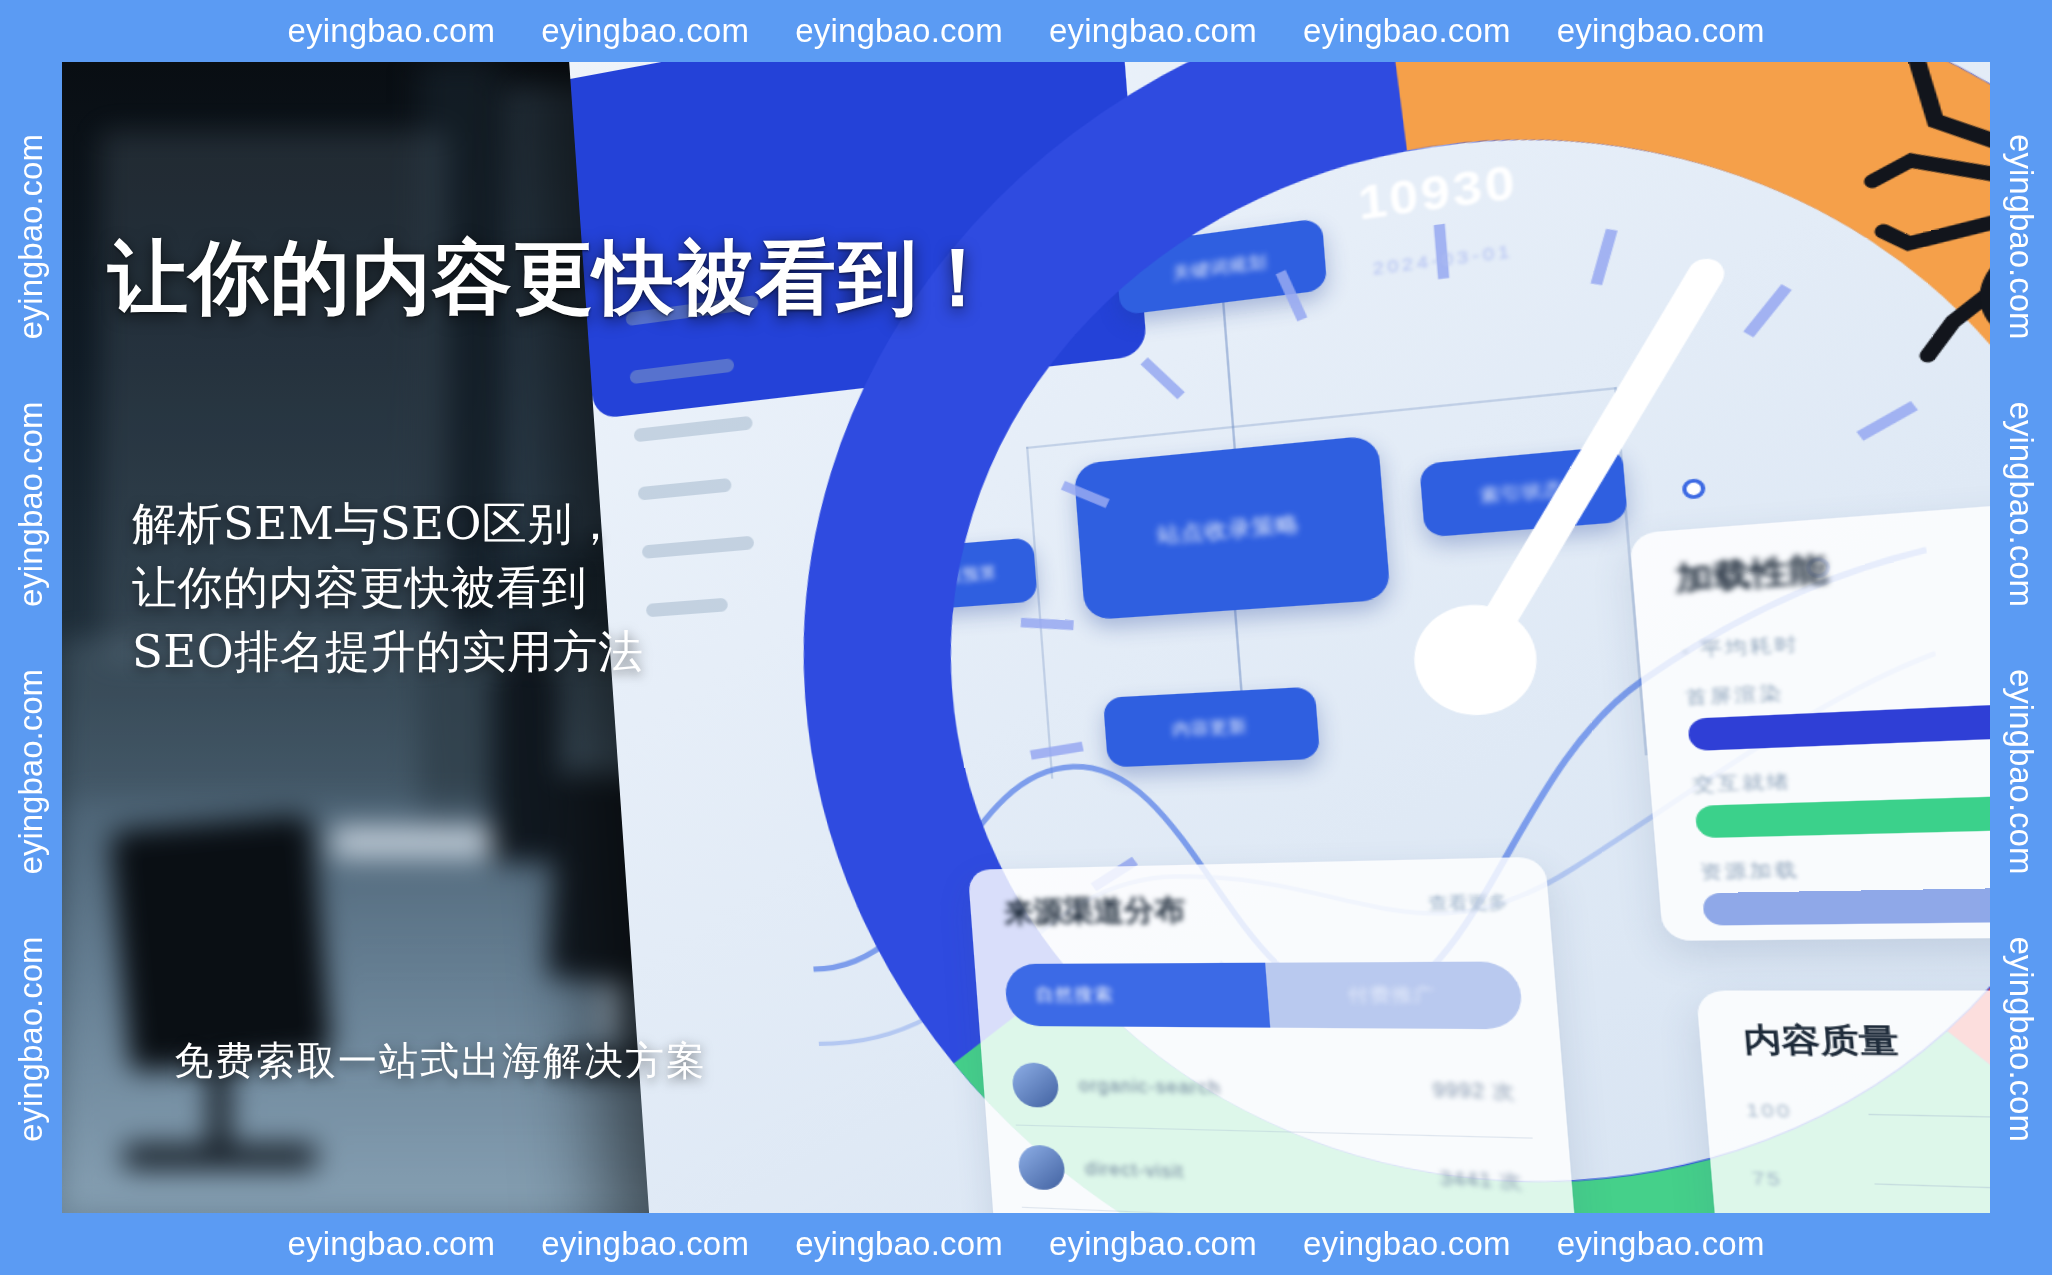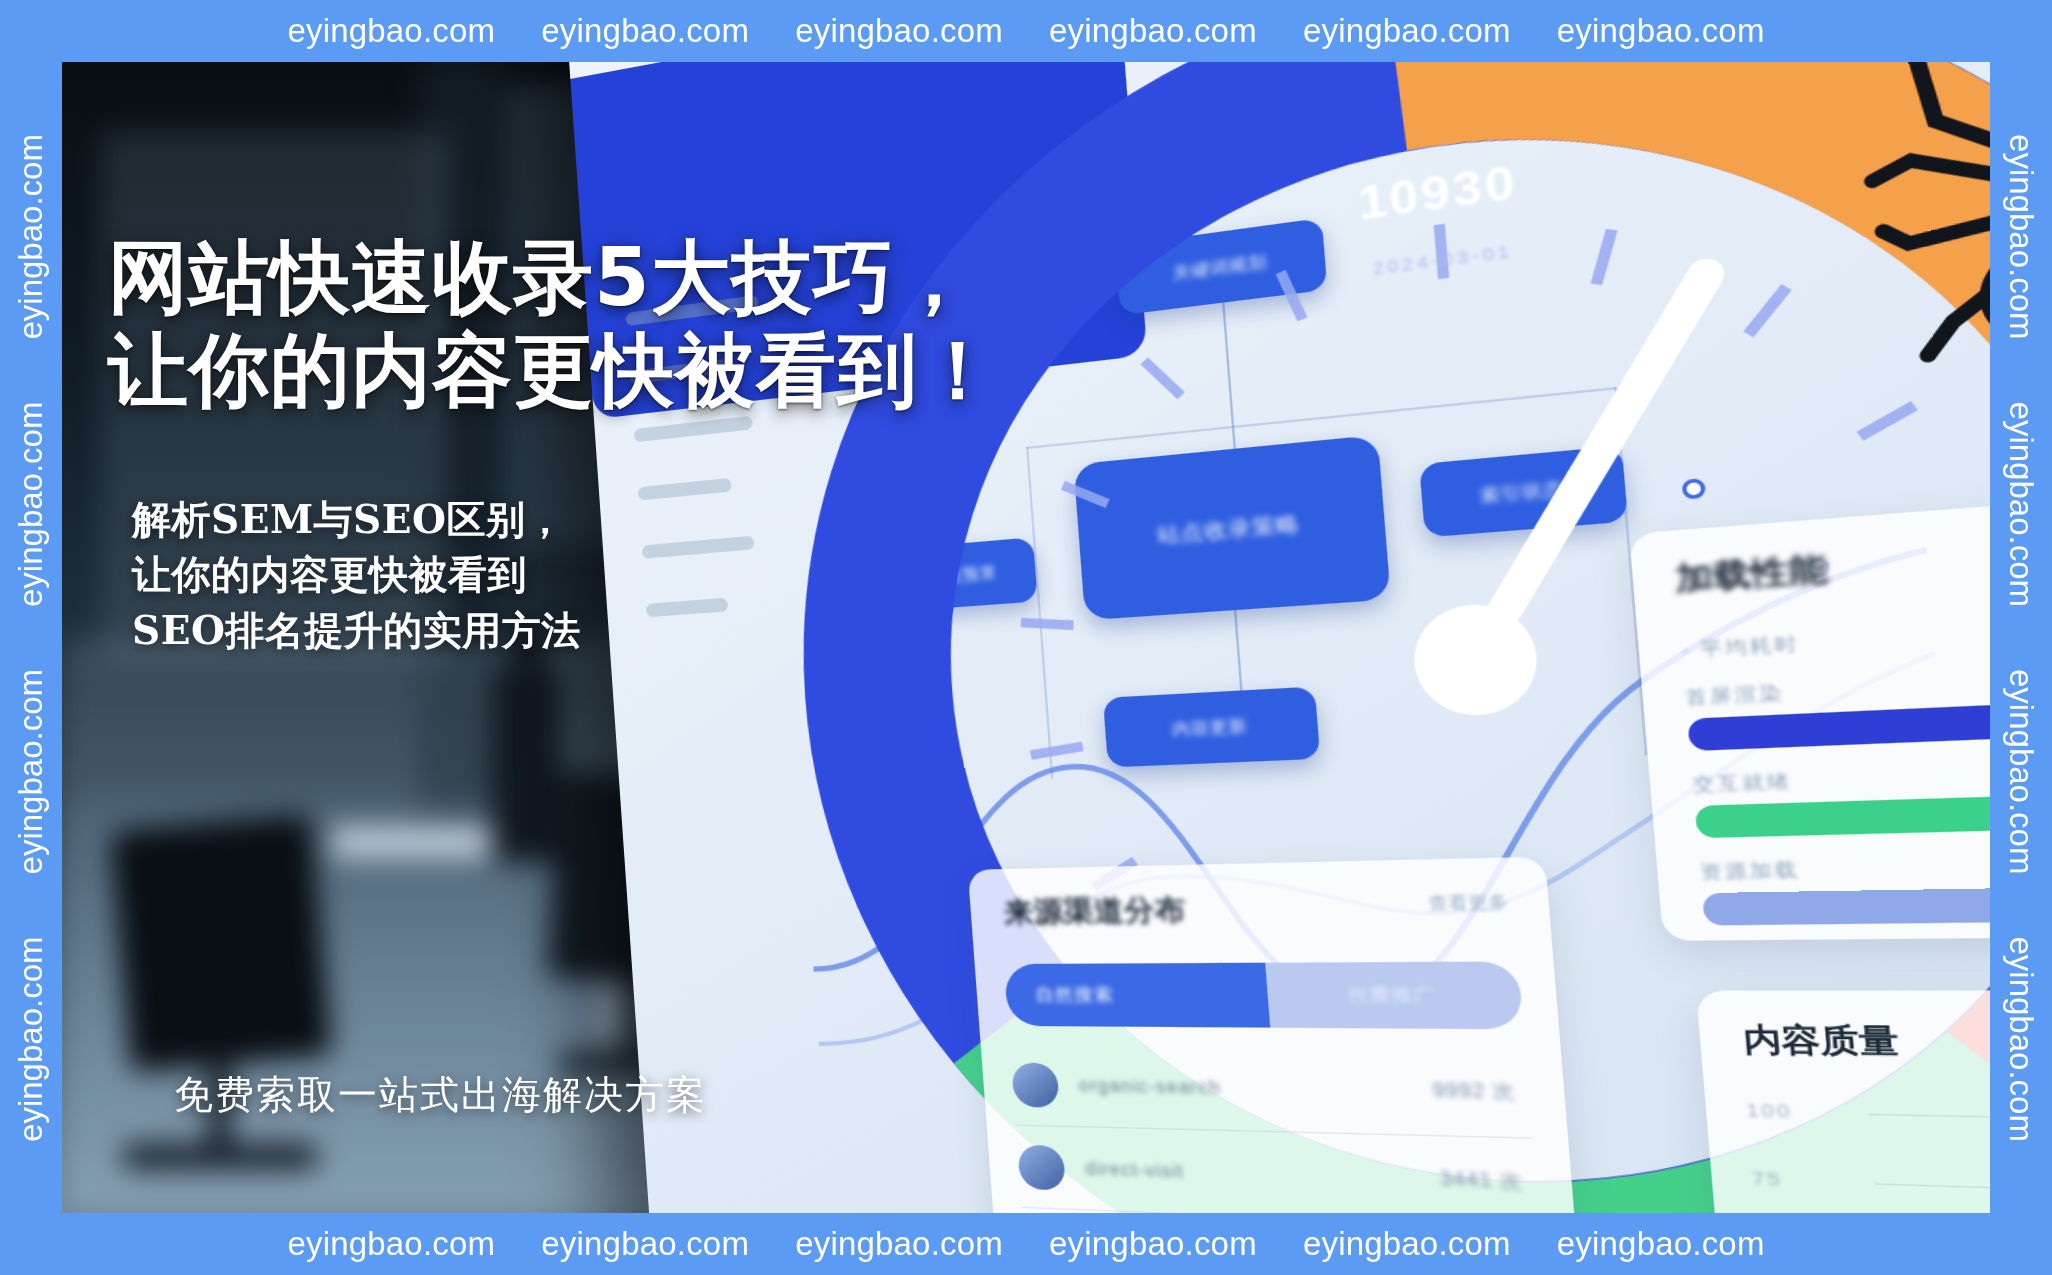--- a/index.html
+++ b/index.html
@@ -179,26 +179,26 @@
                font-family:"DejaVu Sans","Liberation Sans",sans-serif; }
   .logo-word .reg { position:absolute; right:-18px; top:2px; font-size:17px; font-weight:400; }
 
   .headline { position:absolute; left:46px; top:170px; width:1000px;
               color:#fff; font-weight:700; font-size:80px; line-height:1.16;
               letter-spacing:1px;
               font-family:"DejaVu Sans","Liberation Sans",sans-serif;
               text-shadow:0 4px 16px rgba(0,0,0,.62), 0 1px 3px rgba(0,0,0,.6); }
 
   .subhead { position:absolute; left:70px; top:430px; width:760px;
-             color:#fff; font-weight:700; font-size:39px; line-height:1.42;
+             color:#fff; font-weight:400; font-size:45px; line-height:1.42;
              letter-spacing:.5px;
              font-family:"DejaVu Serif","DejaVu Sans",serif;
              text-shadow:0 3px 12px rgba(0,0,0,.58); }
 
-  .cta { position:absolute; left:112px; top:1006px;
+  .cta { position:absolute; left:112px; top:972px;
          color:#fff; font-size:39px; letter-spacing:2px;
          font-family:"DejaVu Serif","DejaVu Sans",serif;
          text-shadow:0 3px 12px rgba(0,0,0,.55); }
 </style>
 </head>
 <body>
 
 <div id="poster">
 
   <div class="wm-row top">
@@ -424,21 +424,20 @@
           <ellipse cx="140" cy="168" rx="14" ry="18" fill="#2a3140" opacity=".6"></ellipse>
         </svg>
 
       </div>
     </div>
 
     <div class="copy">
 
 
       <div class="headline">
-        <div>网站快速收录5大技巧，</div>
         <div>让你的内容更快被看到！</div>
       </div>
 
       <div class="subhead">
         <div>解析SEM与SEO区别，</div>
         <div>让你的内容更快被看到</div>
         <div>SEO排名提升的实用方法</div>
       </div>
 
       <div class="cta">免费索取一站式出海解决方案</div>

